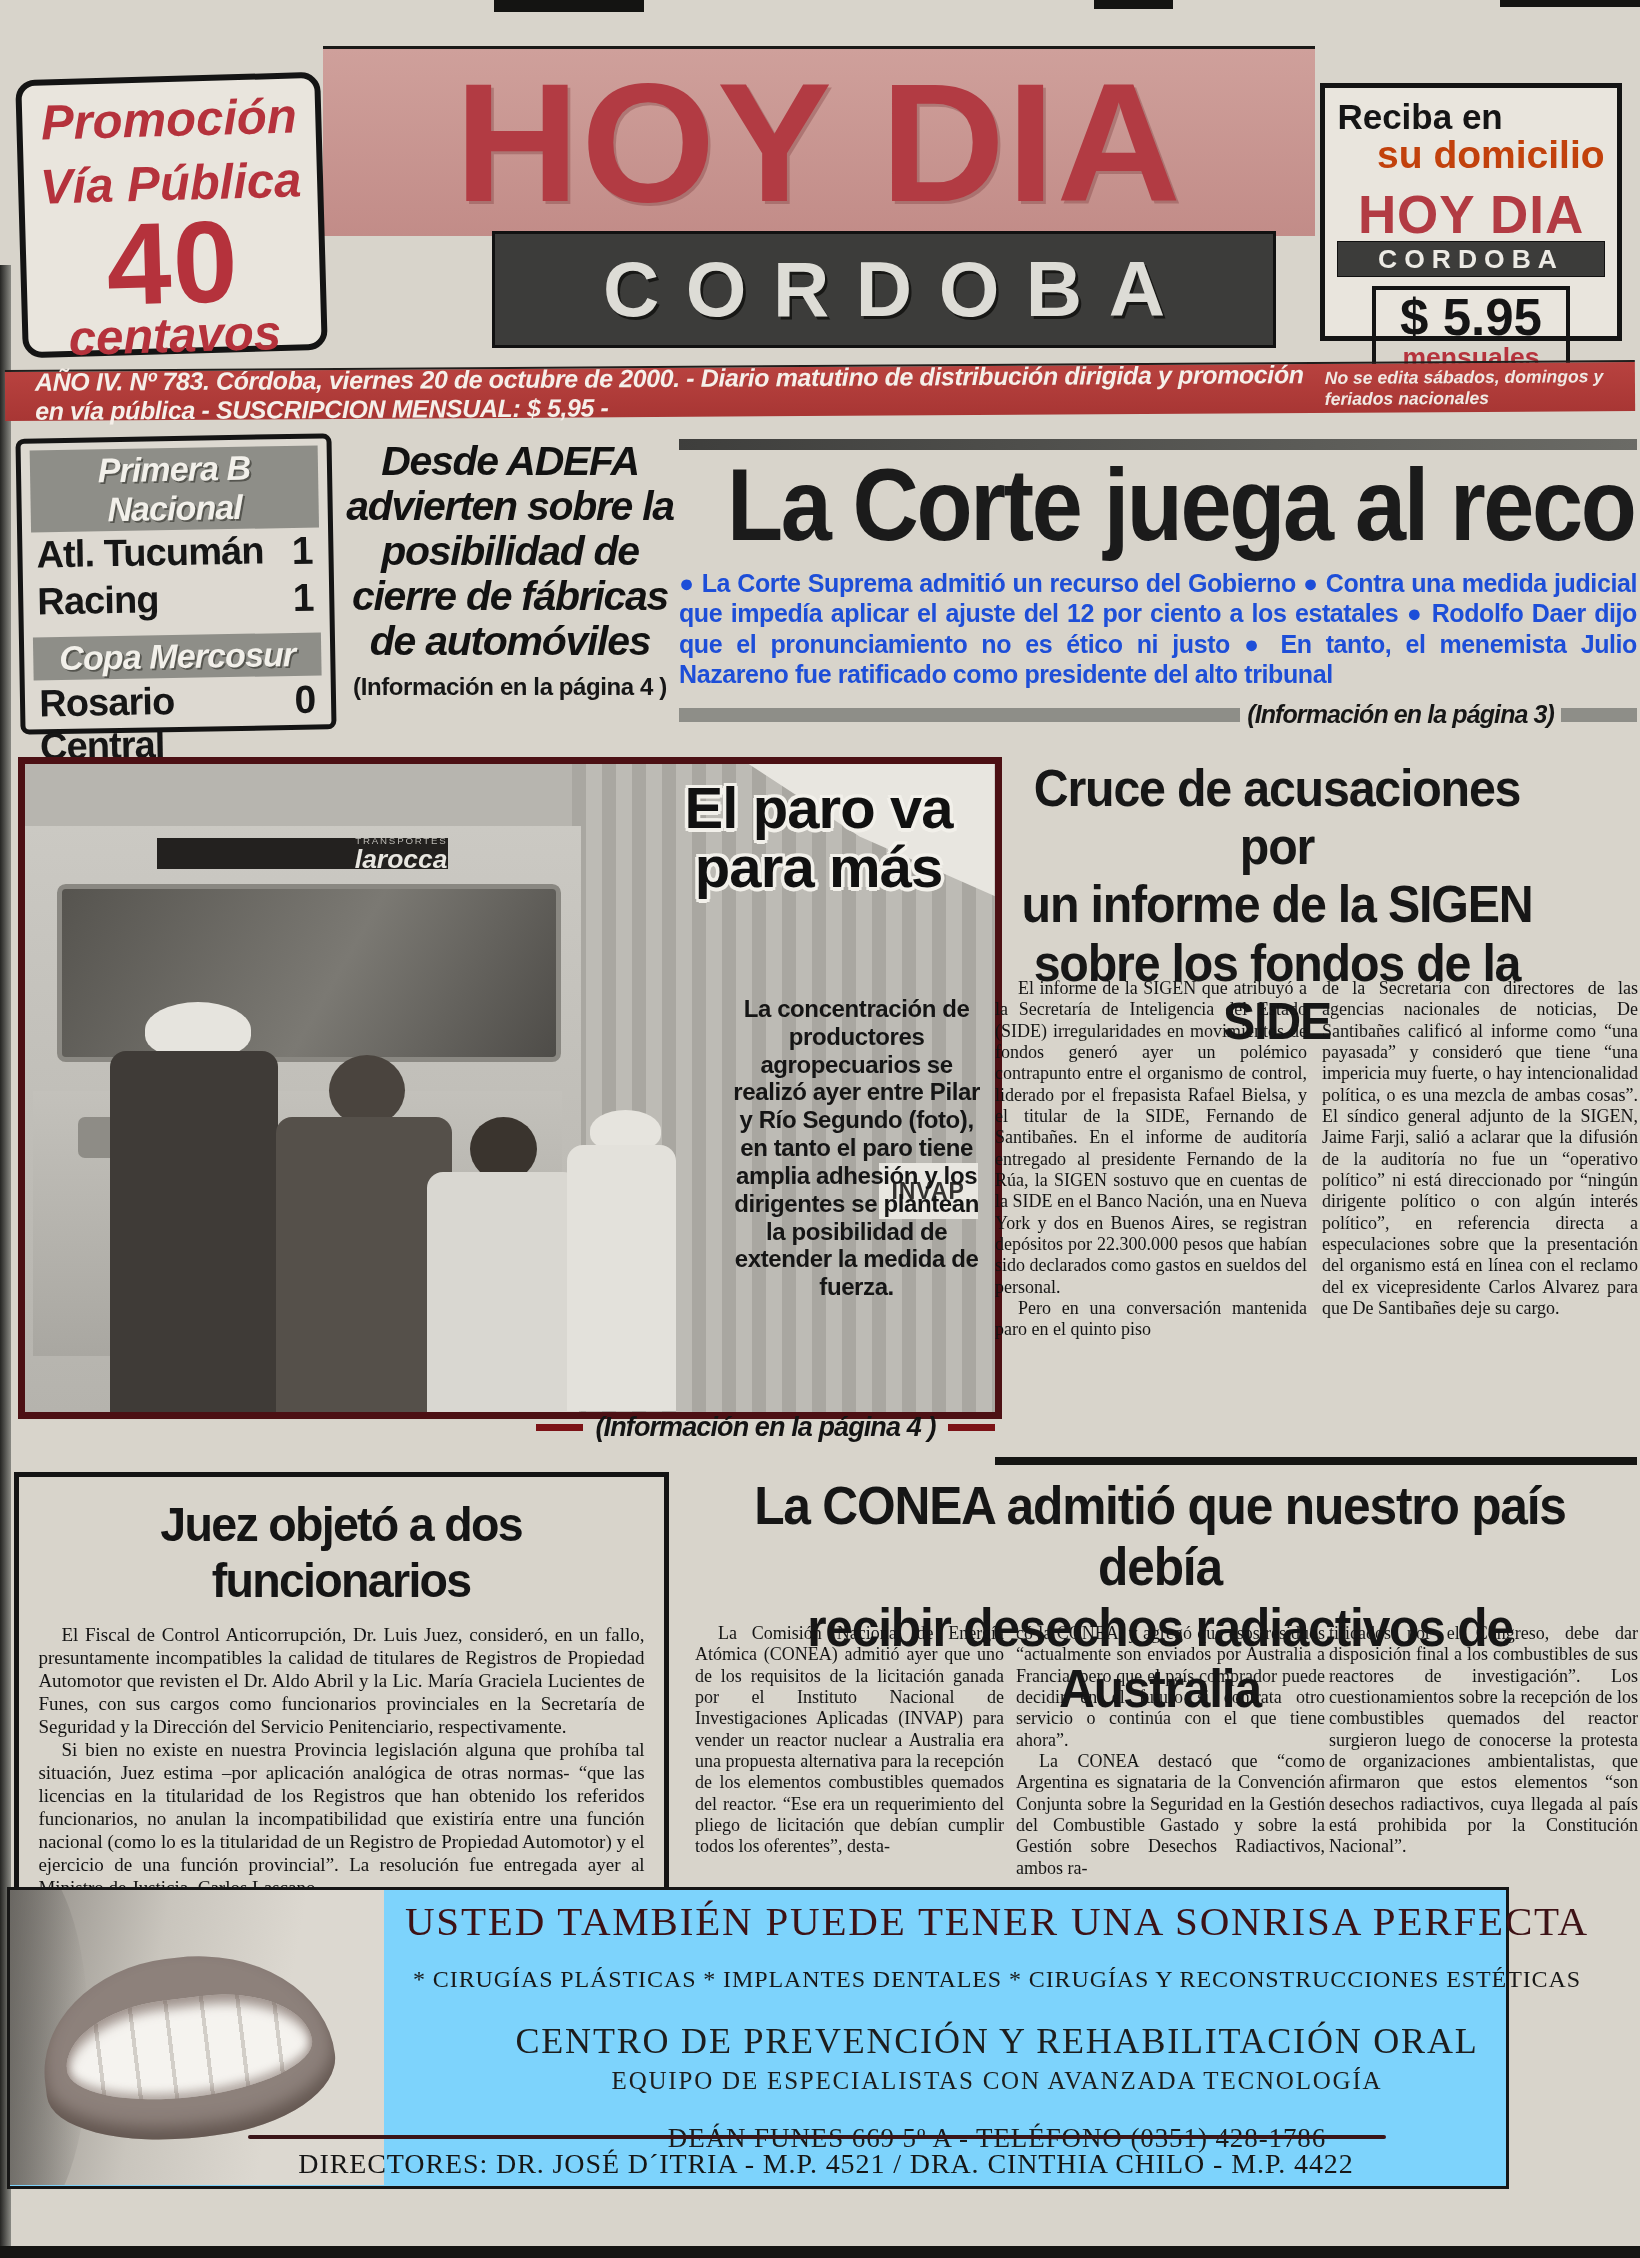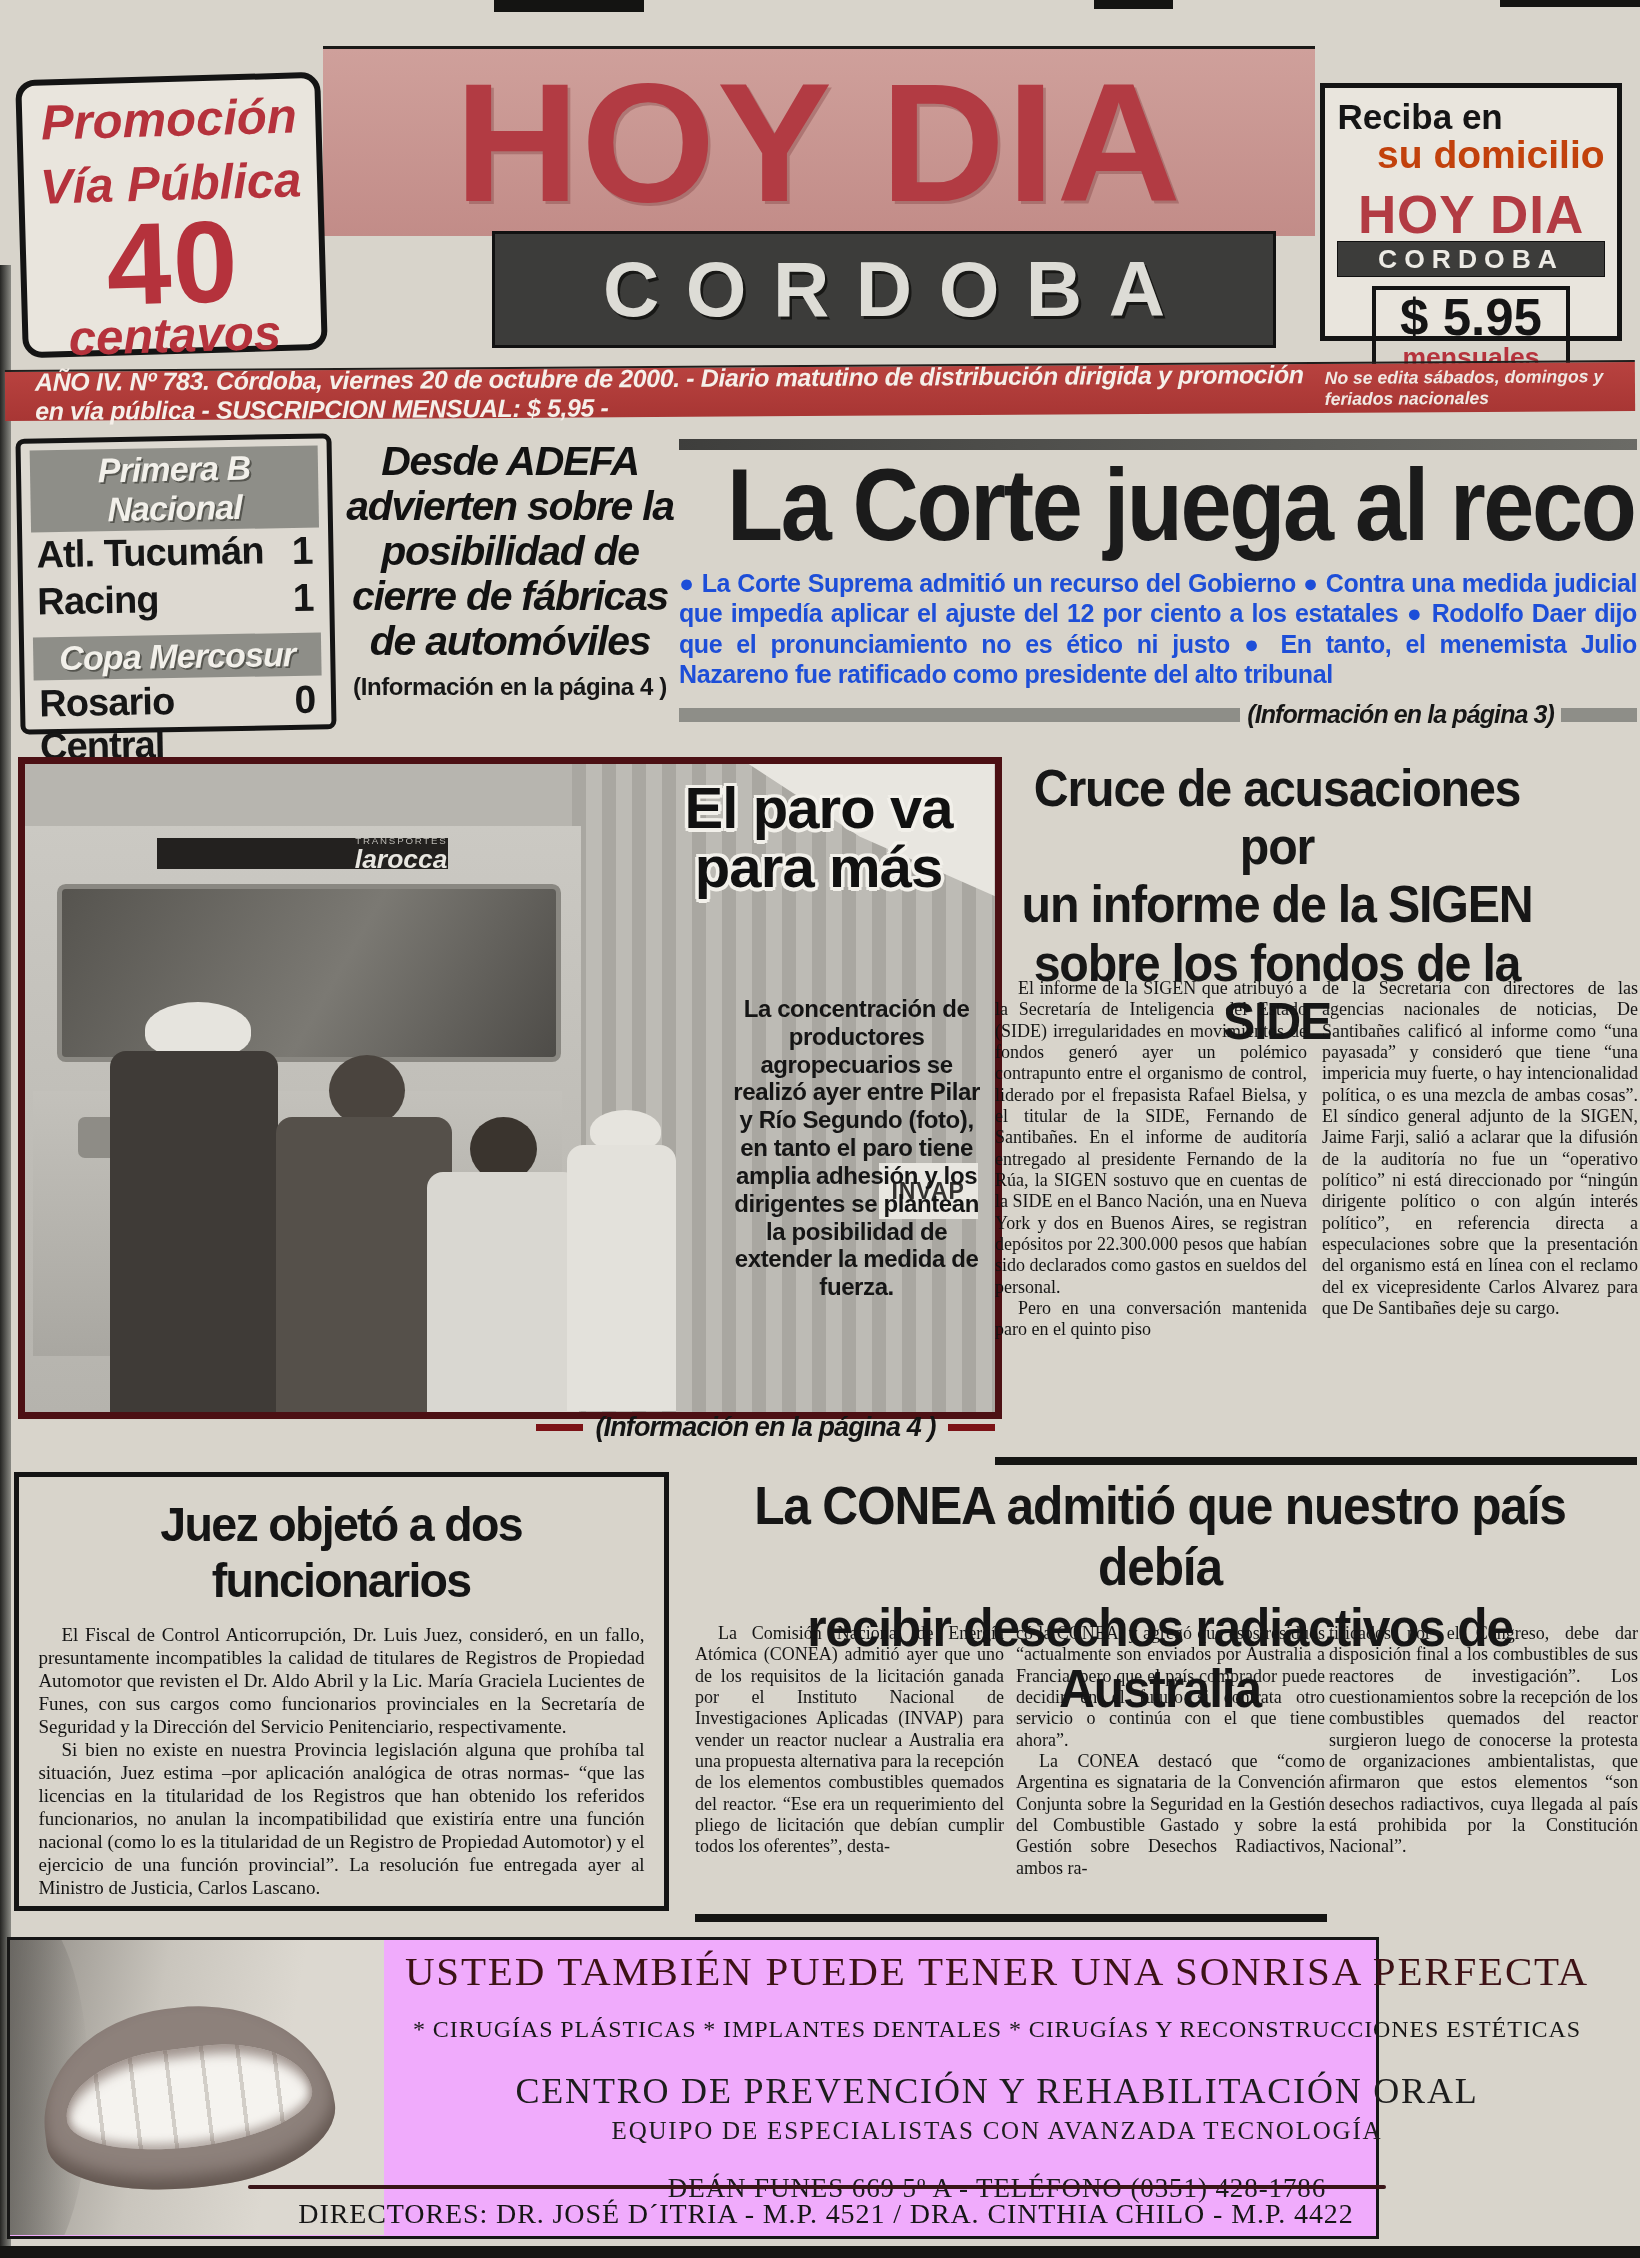--- a/index.html
+++ b/index.html
@@ -123,21 +123,21 @@
   
   #conea{left:681px;top:1475px;width:958px;}
   #conea .head{font-weight:bold;font-size:54px;line-height:1.13;text-align:center;letter-spacing:-1.3px;
                transform:scaleX(.92);transform-origin:center top;color:#161616;}
   #conea-c1{left:695px;top:1623px;width:309px;}
   #conea-c2{left:1016px;top:1623px;width:309px;}
   #conea-c3{left:1329px;top:1623px;width:309px;}
   #conea-rule{left:695px;top:1914px;width:632px;}
 
   
-  #ad{left:7px;top:1937px;width:1372px;height:302px;background:#f0abfc;border:3.5px solid #161616;box-sizing:border-box;}
+  #ad{left:7px;top:1887px;width:1502px;height:302px;background:#7dd3fc;border:3.5px solid #161616;box-sizing:border-box;}
   #smile{position:absolute;left:0;top:0;width:374px;height:295px;overflow:hidden;
          background:linear-gradient(100deg,#8e8a84 0%,#c9c5bd 38%,#dcd8d0 70%);}
   #smile .shade{position:absolute;left:-53px;top:-35px;width:132px;height:371px;background:linear-gradient(90deg,#52504c,rgba(82,80,76,0));border-radius:50%;}
   #smile .lips{position:absolute;left:32px;top:67px;width:291px;height:181px;transform:rotate(-7deg);
                background:#8d817b;border-radius:48% 52% 46% 54% / 62% 66% 38% 34%;box-shadow:inset 0 -12.4px 16px rgba(60,45,40,.5);}
   #smile .teeth{position:absolute;left:55px;top:108px;width:247px;height:99px;transform:rotate(-7deg);
                 background:repeating-linear-gradient(90deg,#f5f3ef 0 32px,#d2cec8 32px 36px);
                 border-radius:42% 42% 50% 50% / 58% 58% 42% 42%;
                 box-shadow:inset 0 8.8px 10.6px rgba(95,75,68,.55), inset 0 -6.2px 8px rgba(95,75,68,.4);}
   #ad-text{position:absolute;left:371px;top:7px;width:1232px;text-align:center;font-family:"Liberation Serif",serif;}

